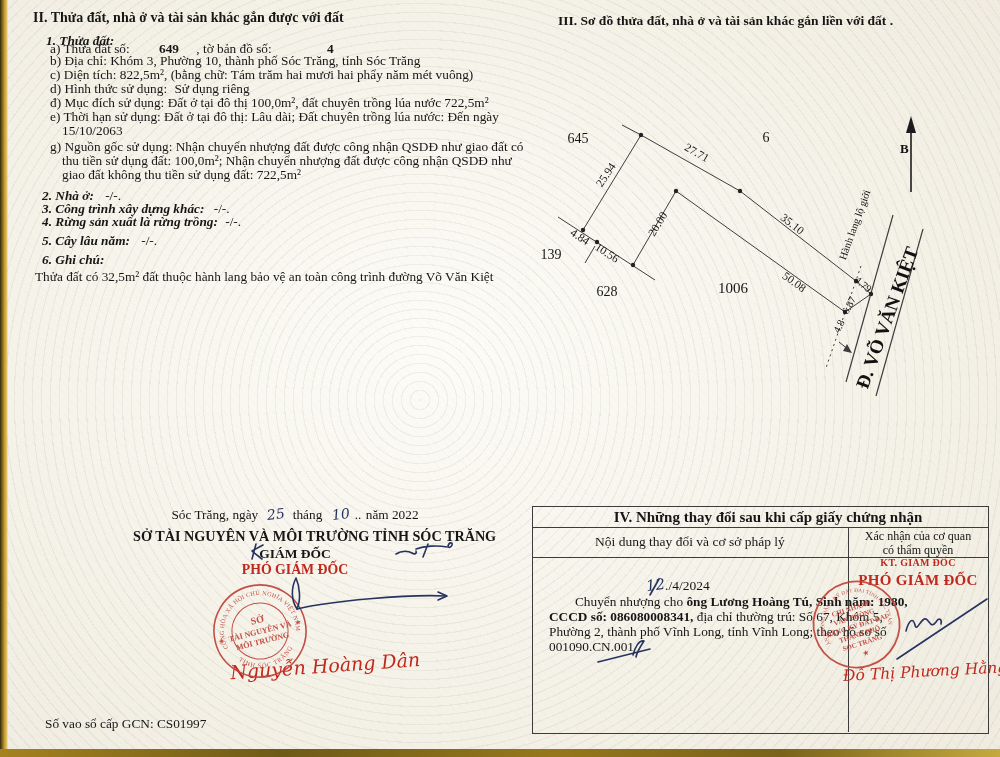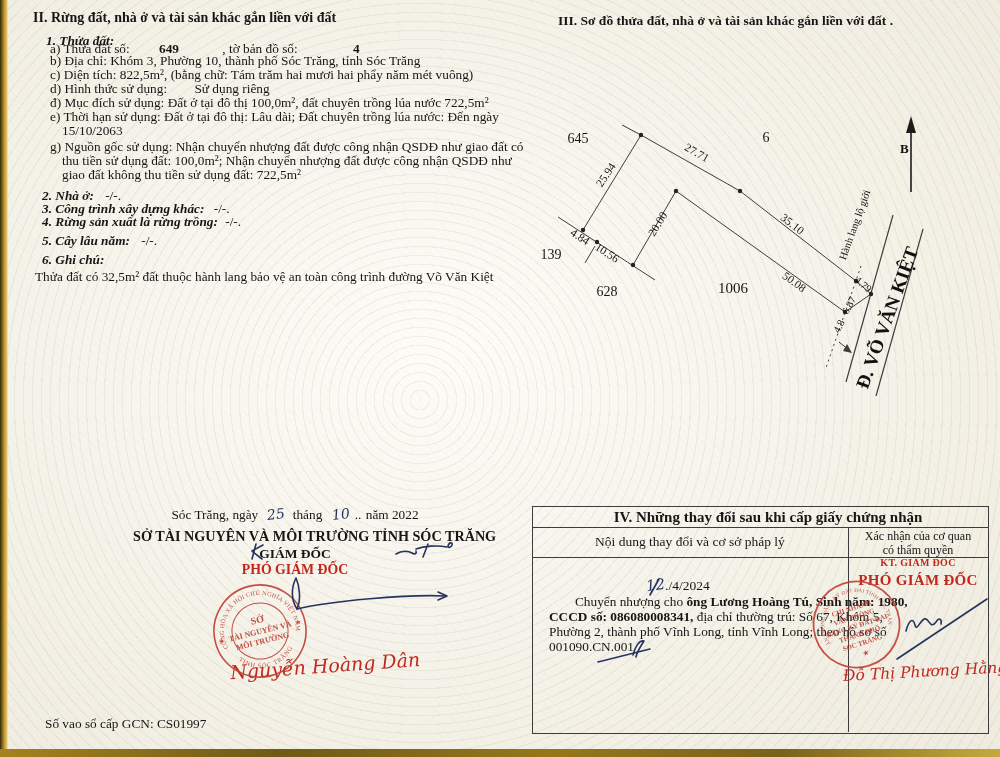--- a/index.html
+++ b/index.html
@@ -31,33 +31,33 @@
   .box{position:absolute;border:1.2px solid #3c3c3c}
   svg text{font-family:"Liberation Serif",serif}
   .sigpen{stroke:#26335e;stroke-width:1.6;fill:none;stroke-linecap:round;stroke-linejoin:round}
 </style>
 </head>
 <body>
 
 <div class="gui"></div>
 <div class="gui2"></div>
 
-<div class="abs b t14" style="left:33px;top:10px">II. Rừng đất, nhà ở và tài sản khác gắn liền với đất</div>
+<div class="abs b t14" style="left:33px;top:10px">II. Thửa đất, nhà ở và tài sản khác gắn được với đất</div>
 <div class="abs bi t13" style="left:46px;top:33px">1. Thửa đất:</div>
 <div class="abs t13" style="left:50px;top:41px">
   <span>a) Thửa đất số:</span>
   <span class="b" style="margin-left:26px">649</span>
-  <span style="margin-left:40px">, tờ bản đồ số:</span>
+  <span style="margin-left:14px">, tờ bản đồ số:</span>
   <span class="b" style="margin-left:52px">4</span>
 </div>
 <div class="abs t13" style="left:50px;top:53px">b) Địa chỉ: Khóm 3, Phường 10, thành phố Sóc Trăng, tỉnh Sóc Trăng</div>
 <div class="abs t13" style="left:50px;top:67px">c) Diện tích: 822,5m², (bằng chữ: Tám trăm hai mươi hai phẩy năm mét vuông)</div>
 <div class="abs t13" style="left:50px;top:81px">
   <span>d) Hình thức sử dụng:</span>
-  <span style="margin-left:24px">Sử dụng riêng</span>
+  <span style="margin-left:4px">Sử dụng riêng</span>
 </div>
 <div class="abs t13" style="left:50px;top:95px">đ) Mục đích sử dụng:  Đất ở tại đô thị 100,0m², đất chuyên trồng lúa nước 722,5m²</div>
 <div class="abs t13" style="left:50px;top:109px">e) Thời hạn sử dụng:  Đất ở tại đô thị: Lâu dài; Đất chuyên trồng lúa nước: Đến ngày</div>
 <div class="abs t13" style="left:62px;top:123px">15/10/2063</div>
 <div class="abs t13" style="left:50px;top:139px">g) Nguồn gốc sử dụng:  Nhận chuyển nhượng đất được công nhận QSDĐ như giao đất có</div>
 <div class="abs t13" style="left:62px;top:153px">thu tiền sử dụng đất: 100,0m²; Nhận chuyển nhượng đất được công nhận QSDĐ như</div>
 <div class="abs t13" style="left:62px;top:167px">giao đất không thu tiền sử dụng đất: 722,5m²</div>
 <div class="abs t13" style="left:42px;top:188px">
   <span class="bi">2. Nhà ở:</span>
   <span style="margin-left:8px">-/-.</span>

